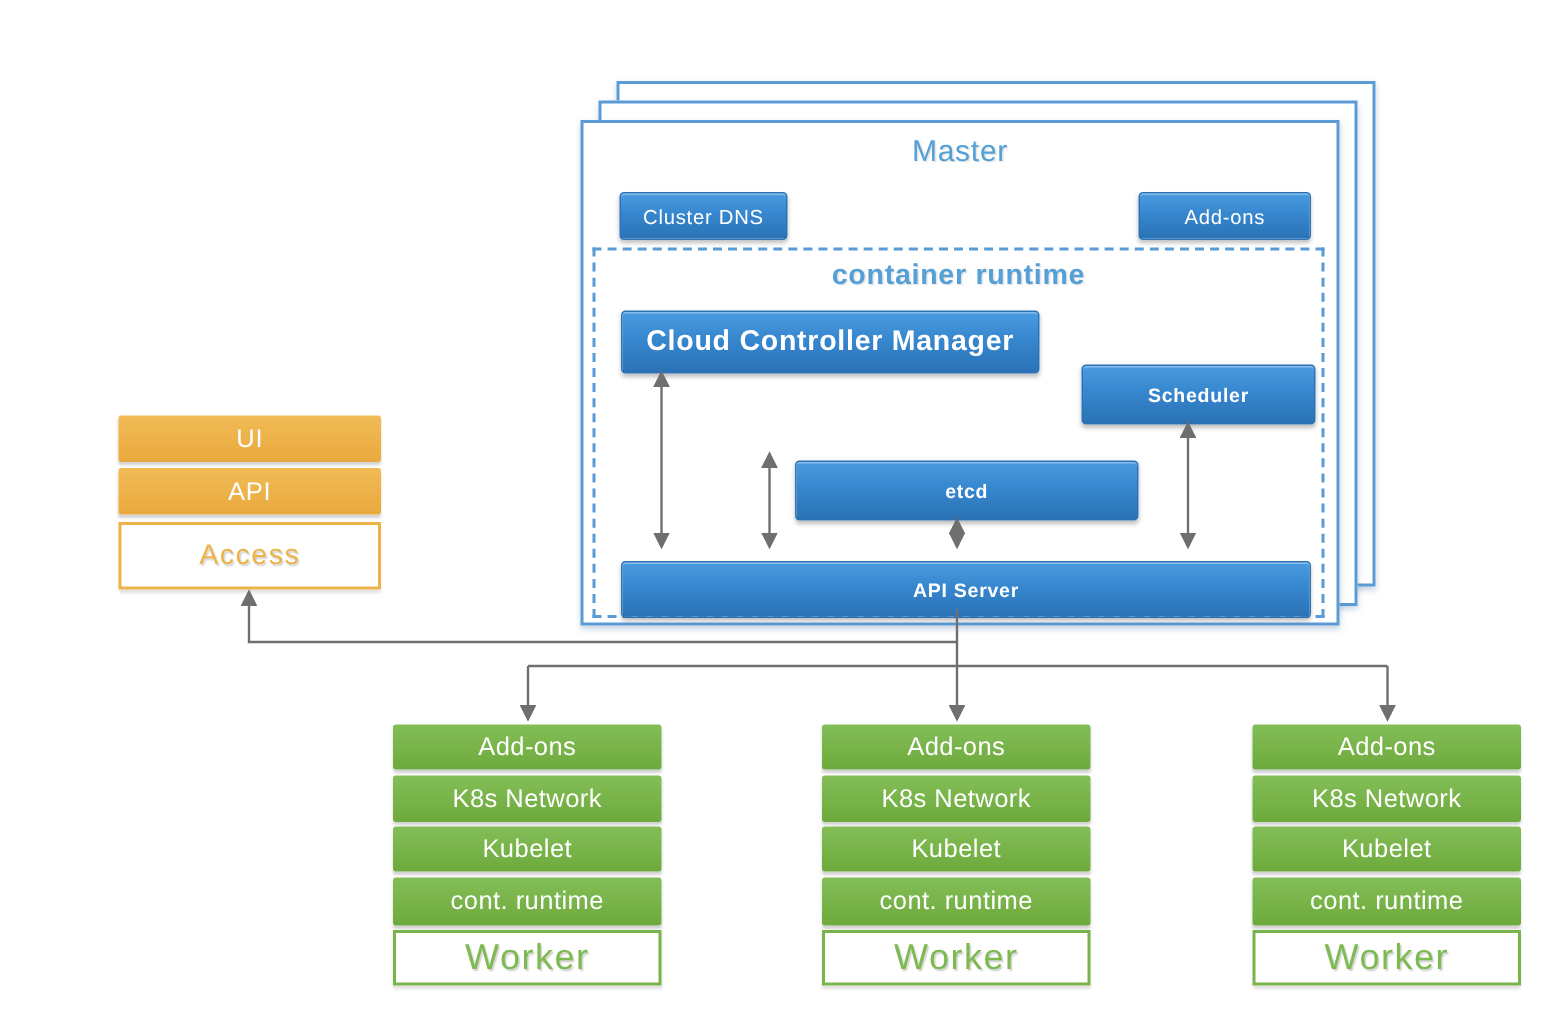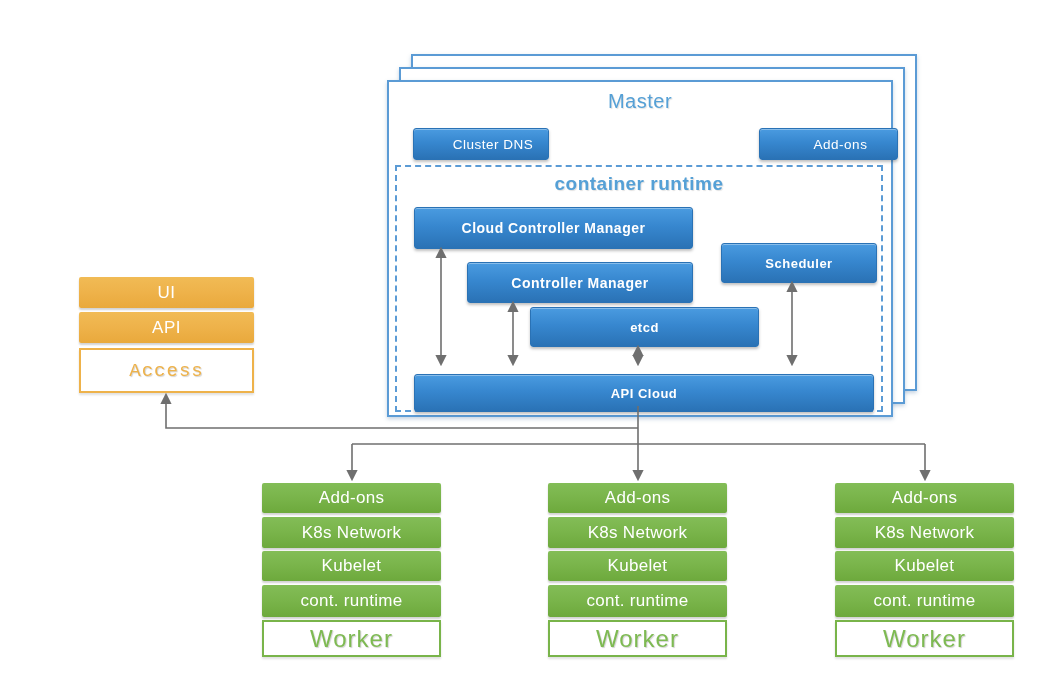--- a/index.html
+++ b/index.html
@@ -24,22 +24,22 @@
     border:2px dashed var(--master_border,#5b9bd5);background:transparent;font-weight:bold;
   }
 
   
   .box-blue{
     background:linear-gradient(180deg,var(--blue_light,#4a9be0) 0%,var(--blue,#3787cf) 45%,var(--blue_dark,#2d7ac0) 100%);
     border:1px solid var(--blue_dark,#2a72b5);border-radius:3px;color:#fff;
     box-shadow:inset 0 1px 0 rgba(255,255,255,.35),0 2px 3px rgba(0,0,0,.25);
     letter-spacing:.5px;
   }
-  .fs-badge{font-size:13.5px;padding-left:24px;}
-  .fs-comp{font-size:14px;}
+  .fs-badge{font-size:13.5px;}
+  .fs-comp{font-size:19px;}
   .fs-big{font-size:13px;}
 
   
   .box-orange{
     background:linear-gradient(180deg,#f1bb55 0%,var(--orange,#eeb24a) 50%,var(--orange_dark,#e9a93c) 100%);
     border-radius:2px;color:#fff;font-size:17px;letter-spacing:.5px;
     box-shadow:0 2px 2px rgba(0,0,0,.18);
   }
   .access-box{
     background:#fff;border:2px solid var(--orange,#eeb24a);color:var(--orange,#efb245);
@@ -76,31 +76,30 @@
   <div class="abs stack-layer" style="left:387px;top:80px;width:502px;height:333px;">
     <div class="abs ctr master-title" style="left:0;top:8px;">Master</div>
 
     <div class="abs ctr box-blue fs-badge" style="left:24px;top:46px;width:110px;height:30px;">Cluster DNS</div>
     <div class="abs ctr box-blue fs-badge" style="left:370px;top:46px;width:113px;height:30px;">Add-ons</div>
 
     <div class="abs dashed-box" style="left:6px;top:83px;width:484px;height:243px;">
       <div class="abs ctr runtime-title" style="left:0;top:6px;">container runtime</div>
 
       <div class="abs ctr box-blue fs-comp" style="left:17px;top:40px;width:277px;height:40px;">Cloud Controller Manager</div>
-      <div class="abs ctr box-blue fs-comp" style="left:70px;top:95px;width:224px;height:39px;">Controller Manager</div>
       <div class="abs ctr box-blue fs-big" style="left:133px;top:140px;width:227px;height:38px;">etcd</div>
       <div class="abs ctr box-blue fs-big" style="left:324px;top:76px;width:154px;height:38px;">Scheduler</div>
-      <div class="abs ctr box-blue fs-big" style="left:17px;top:207px;width:458px;height:36px;">API Cloud</div>
+      <div class="abs ctr box-blue fs-big" style="left:17px;top:207px;width:458px;height:36px;">API Server</div>
     </div>
   </div>
 
   <div class="abs" style="left:79px;top:239px;width:175px;height:154px;">
     <div class="abs ctr box-orange" style="left:0;top:73px;width:175px;height:31px;">API</div>
     <div class="abs ctr box-orange" style="left:0;top:38px;width:175px;height:31px;">UI</div>
-    <div class="abs ctr access-box" style="left:0;top:109px;width:171px;height:41px;font-family:Liberation Mono, monospace;">Access</div>
+    <div class="abs ctr access-box" style="left:0;top:109px;width:171px;height:41px;">Access</div>
   </div>
 
   <div class="abs" style="left:262px;top:483px;width:179px;height:174px;">
     <div class="abs ctr box-green" style="left:0;top:0;width:179px;height:30px;">Add-ons</div>
     <div class="abs ctr box-green" style="left:0;top:34px;width:179px;height:31px;">K8s Network</div>
     <div class="abs ctr box-green" style="left:0;top:68px;width:179px;height:30px;">Kubelet</div>
     <div class="abs ctr box-green" style="left:0;top:102px;width:179px;height:32px;">cont. runtime</div>
     <div class="abs ctr worker-box" style="left:0;top:137px;width:175px;height:33px;">Worker</div>
   </div>
 

